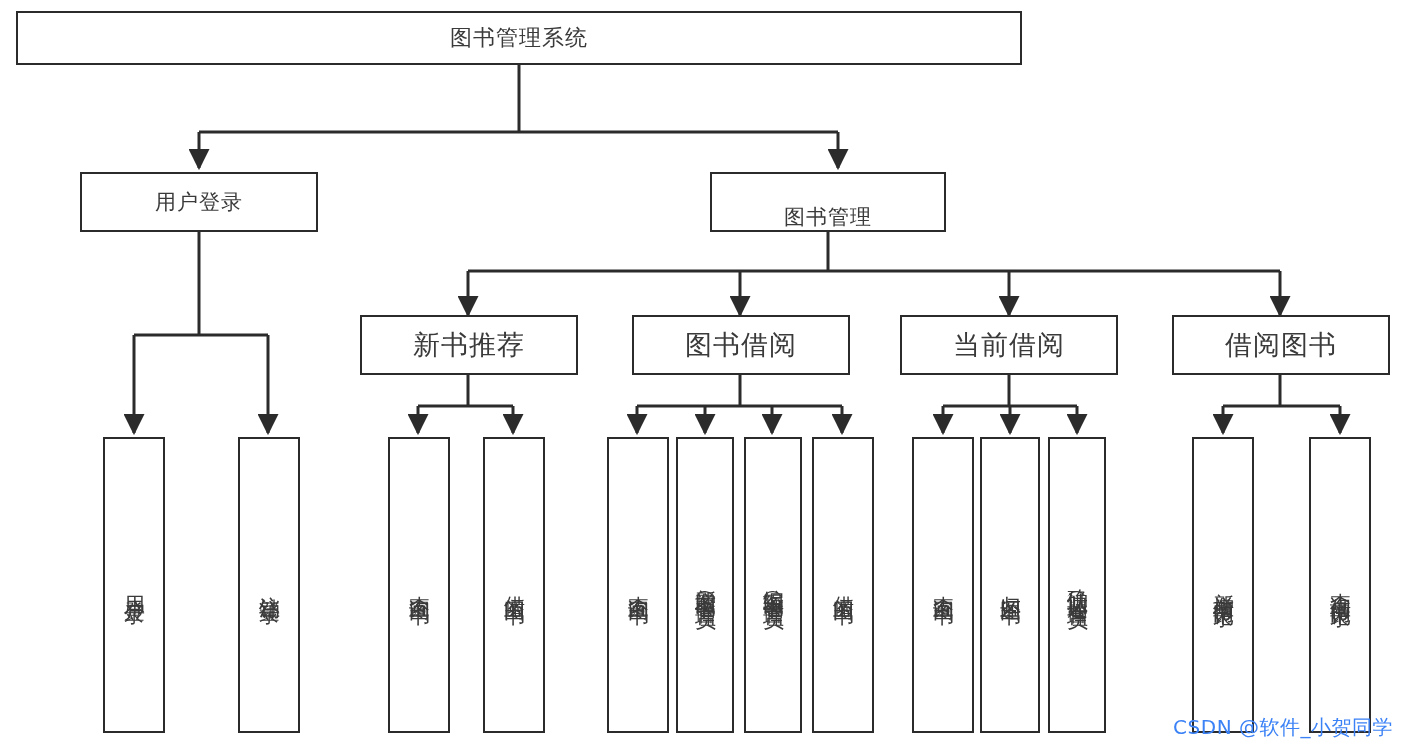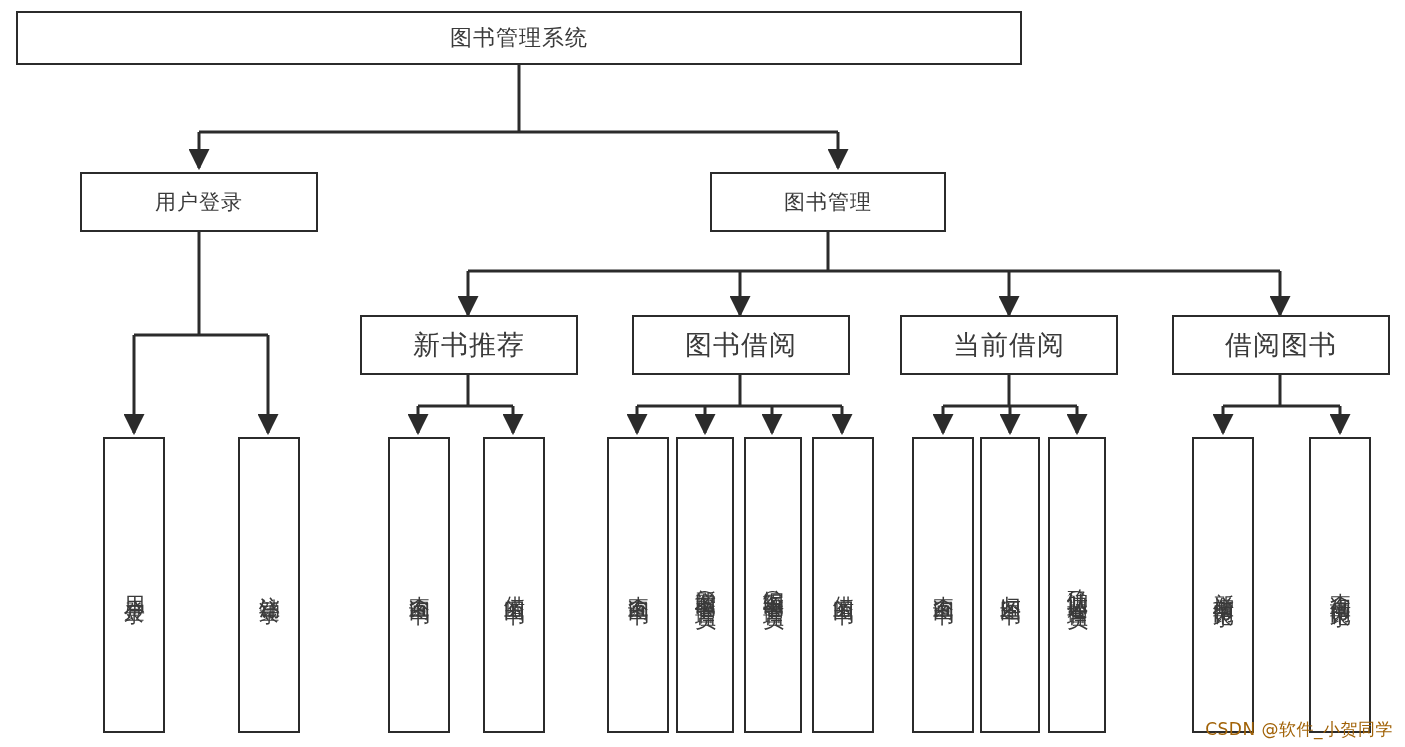--- a/index.html
+++ b/index.html
@@ -66,22 +66,22 @@
     text-orientation: upright;
     font-size: 21px;
     letter-spacing: 3px;
     line-height: 1;
     max-height: 100%;
   }
   .watermark {
     position: absolute;
     right: 12px;
     bottom: 6px;
-    font-size: 17px;
-    color: #a16207;
+    font-size: 20px;
+    color: #3b82f6;
     letter-spacing: 0.5px;
     z-index: 5;
     white-space: nowrap;
     user-select: none;
   }
 </style>
 </head>
 <body>
 
 <div id="diagram">
@@ -139,21 +139,21 @@
   </svg>
 
   <div class="node level-root" style="left:16px; top:11px; width:1006px; height:54px;">
     <span class="label">图书管理系统</span>
   </div>
 
   <div class="node level-1" style="left:80px; top:172px; width:238px; height:60px;">
     <span class="label">用户登录</span>
   </div>
 
-  <div class="node level-1" style="left:710px; top:172px; width:236px; height:60px;">
+  <div class="node level-1" style="left:710px; top:172px; width:236px; height:60px;align-items:flex-end;">
     <span class="label">图书管理</span>
   </div>
 
   <div class="node level-2" style="left:360px; top:315px; width:218px; height:60px;">
     <span class="label">新书推荐</span>
   </div>
 
   <div class="node level-2" style="left:900px; top:315px; width:218px; height:60px;">
     <span class="label">当前借阅</span>
   </div>

